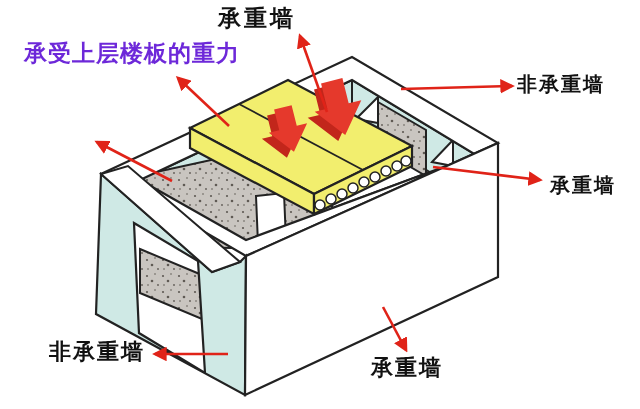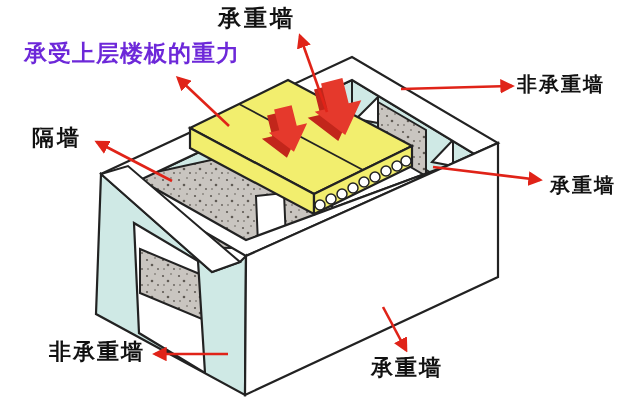--- a/index.html
+++ b/index.html
@@ -90,18 +90,17 @@
       <line x1="172" y1="181" x2="97" y2="142" marker-end="url(#ah)"></line>
       <line x1="401" y1="89" x2="512" y2="86" marker-end="url(#ah)"></line>
       <line x1="433" y1="167" x2="540" y2="180" marker-end="url(#ah)"></line>
       <line x1="228" y1="354" x2="155" y2="354" marker-end="url(#ah)"></line>
       <line x1="383" y1="307" x2="406" y2="350" marker-end="url(#ah)"></line>
     </g>
   </svg>
 
   <div class="lbl lbl-top-cw">承重墙</div>
   <div class="lbl lbl-gravity red-text">承受上层楼板的重力</div>
-  <div class="lbl lbl-partition">隔墙</div>
   <div class="lbl lbl-right-ncw">非承重墙</div>
   <div class="lbl lbl-right-cw">承重墙</div>
   <div class="lbl lbl-bot-ncw">非承重墙</div>
   <div class="lbl lbl-bot-cw">承重墙</div>
 </div>
 
 </body></html>

